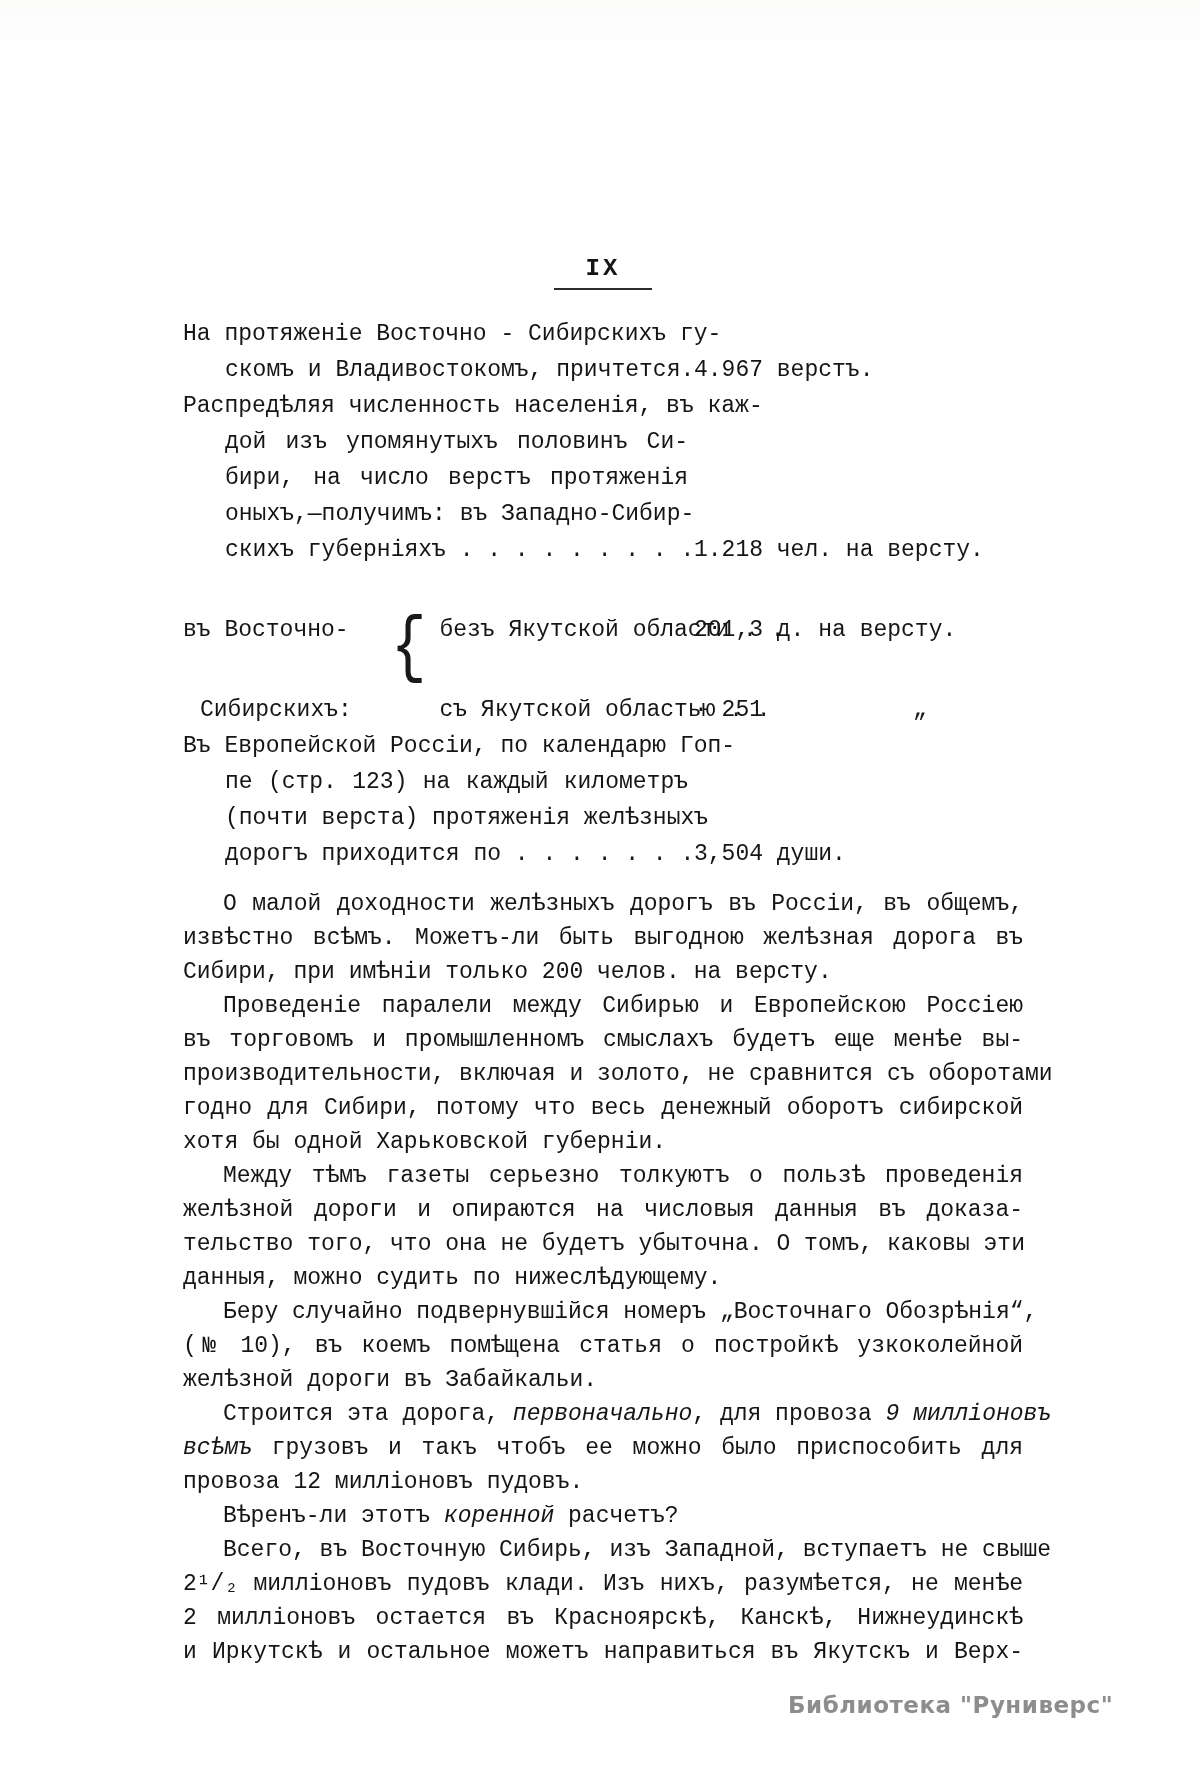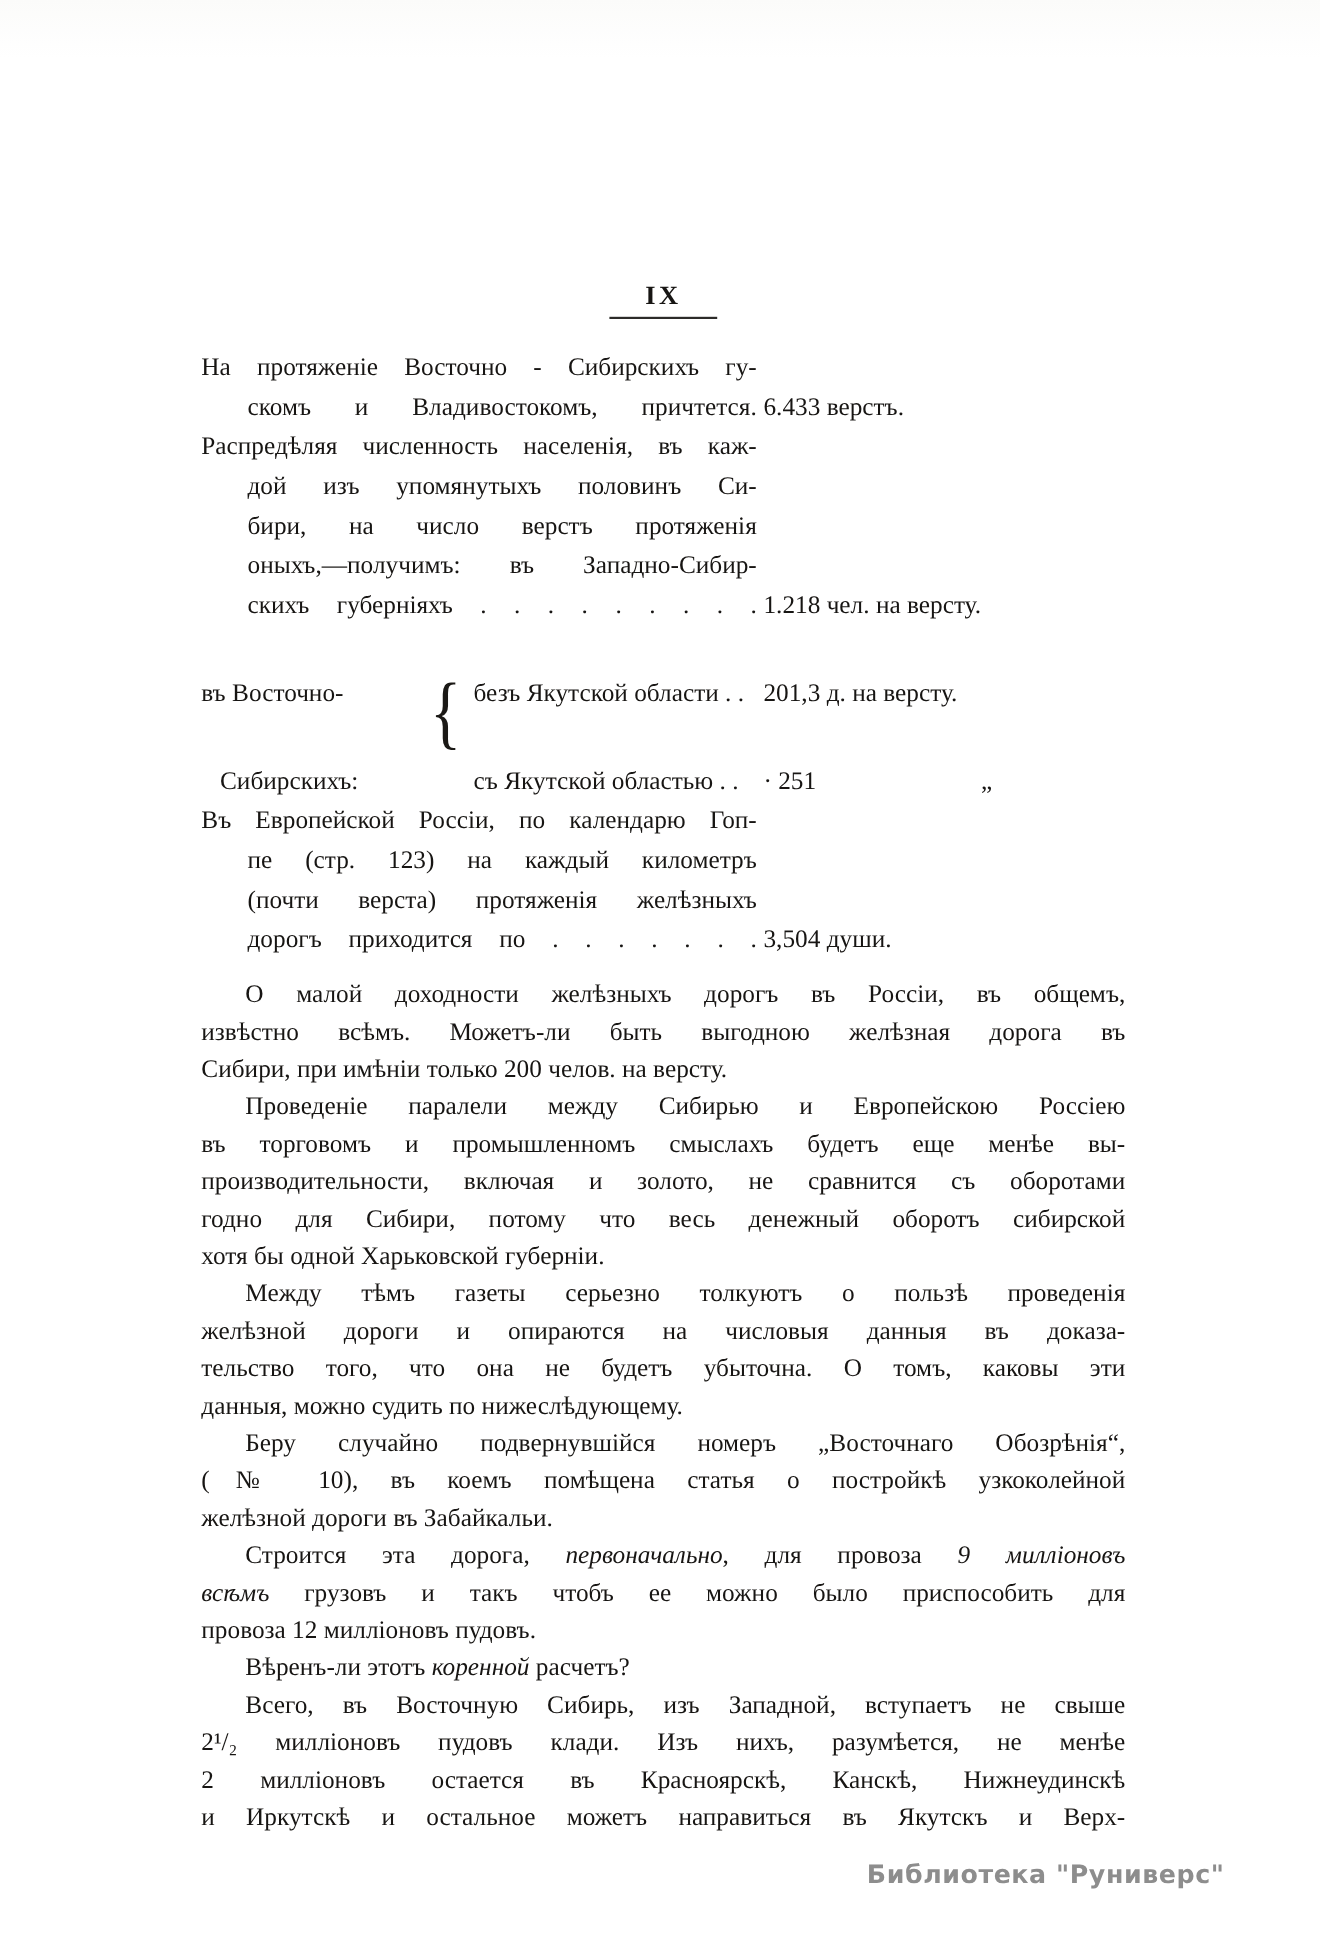--- a/index.html
+++ b/index.html
@@ -8,21 +8,21 @@
     background:#ffffff;
     position:relative;
     overflow:hidden;
   }
   .page{
     position:absolute;inset:0;
     background:linear-gradient(180deg,#fbfbfa 0%,#ffffff 3%,#ffffff 100%);
   }
   .content{
     position:absolute;left:183px;top:256px;width:840px;
-    font-family:Liberation Serif, serif;
+    font-family:Liberation Mono, monospace;
     font-size:23px;color:#171513;
   }
   .pagenum{
     text-align:center;font-size:24px;font-weight:700;
     letter-spacing:3px;line-height:26px;
   }
   .pagerule{width:98px;height:2px;background:#2c2b29;margin:6px auto 0;}
   #measure-top{margin-top:26px;}
   .measure-row{display:flex;align-items:baseline;}
   .m-text{
@@ -69,21 +69,21 @@
       <div class="pagenum">IX</div>
       <div class="pagerule"></div>
     </div>
 
     <div id="measure-top">
         <div class="measure-row">
           <div class="m-text">На протяженіе Восточно - Сибирскихъ гу-</div>
         </div>
         <div class="measure-row">
           <div class="m-text ind">скомъ и Владивостокомъ, причтется.</div>
-          <div class="m-val">6.433 верстъ.</div>
+          <div class="m-val">4.967 верстъ.</div>
         </div>
         <div class="measure-row">
           <div class="m-text">Распредѣляя численность населенія, въ каж-</div>
         </div>
         <div class="measure-row">
           <div class="m-text ind">дой изъ упомянутыхъ половинъ Си-</div>
         </div>
         <div class="measure-row">
           <div class="m-text ind">бири, на число верстъ протяженія</div>
         </div>

